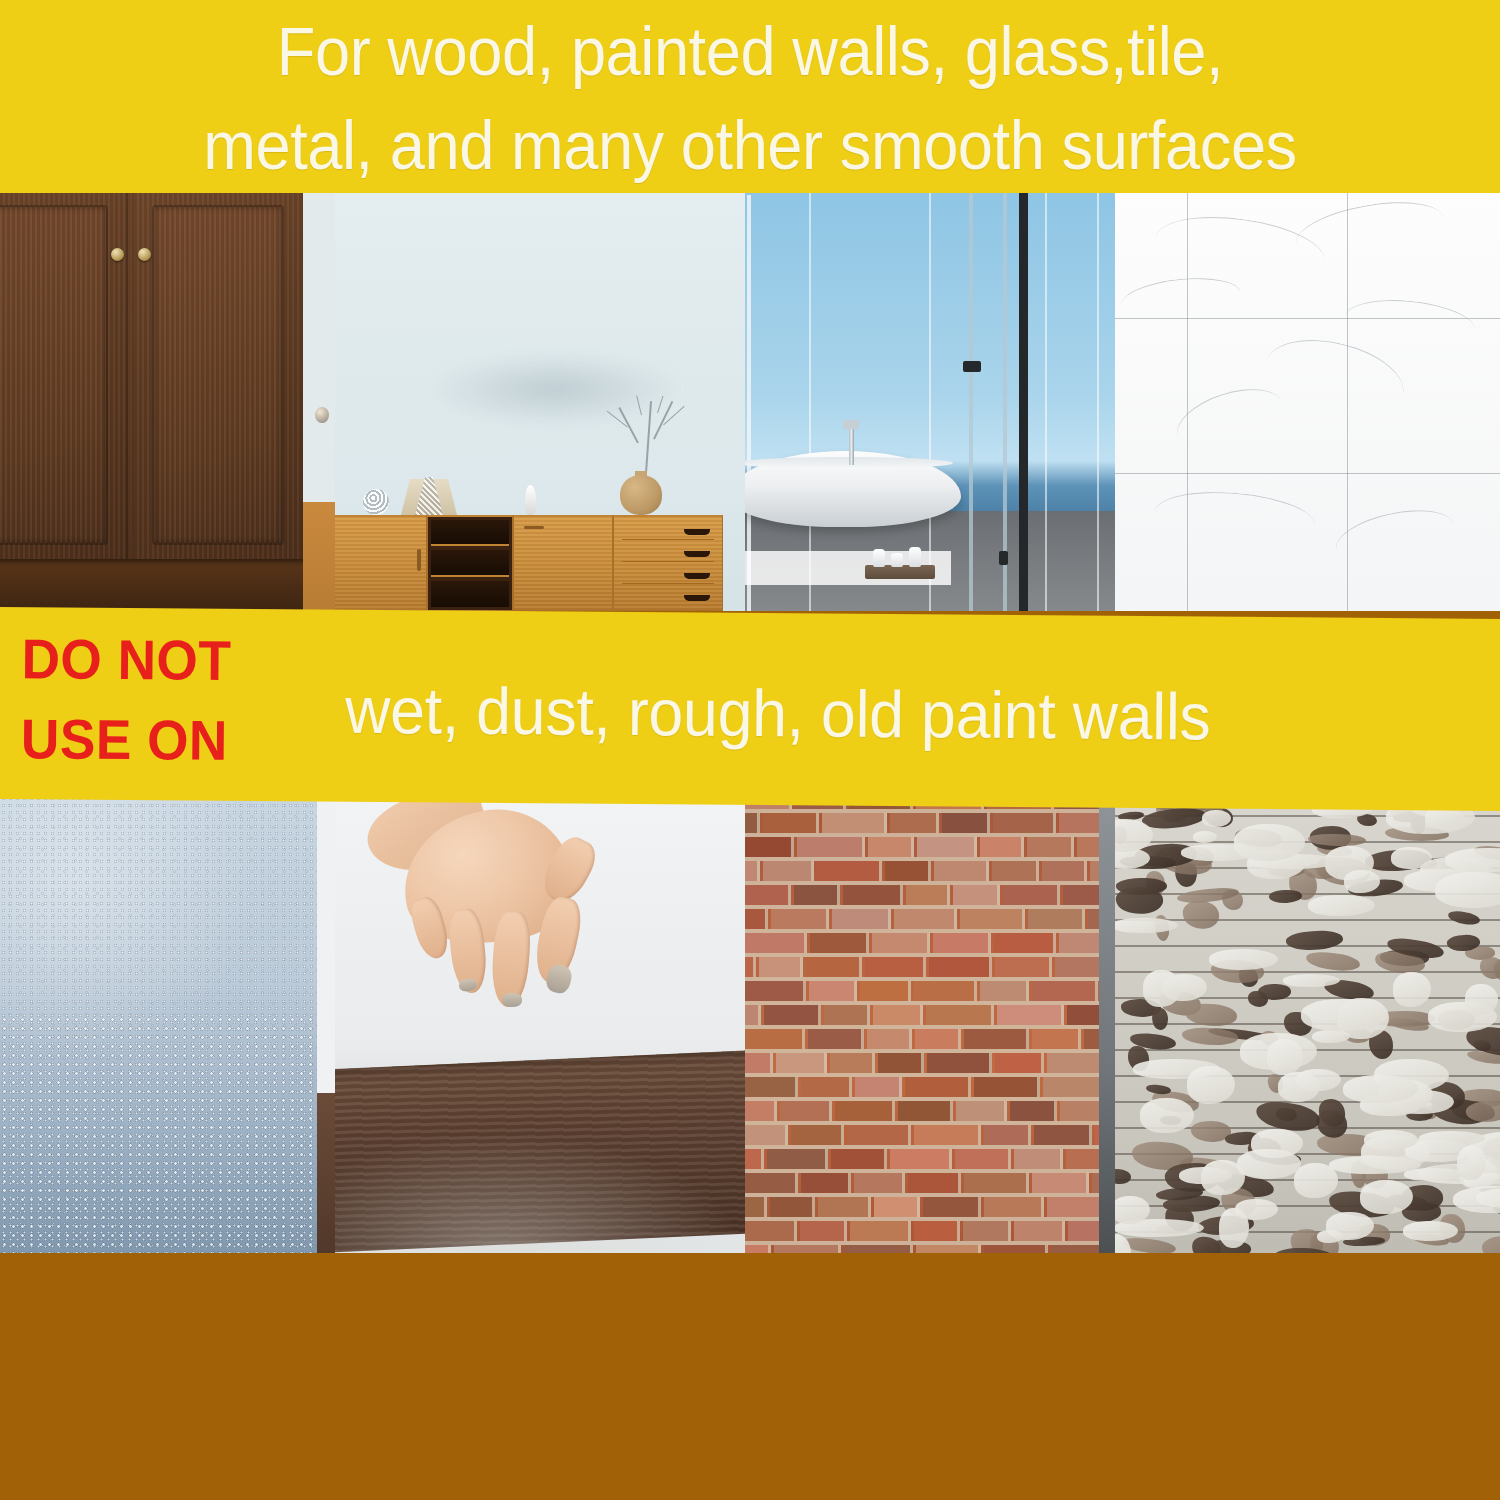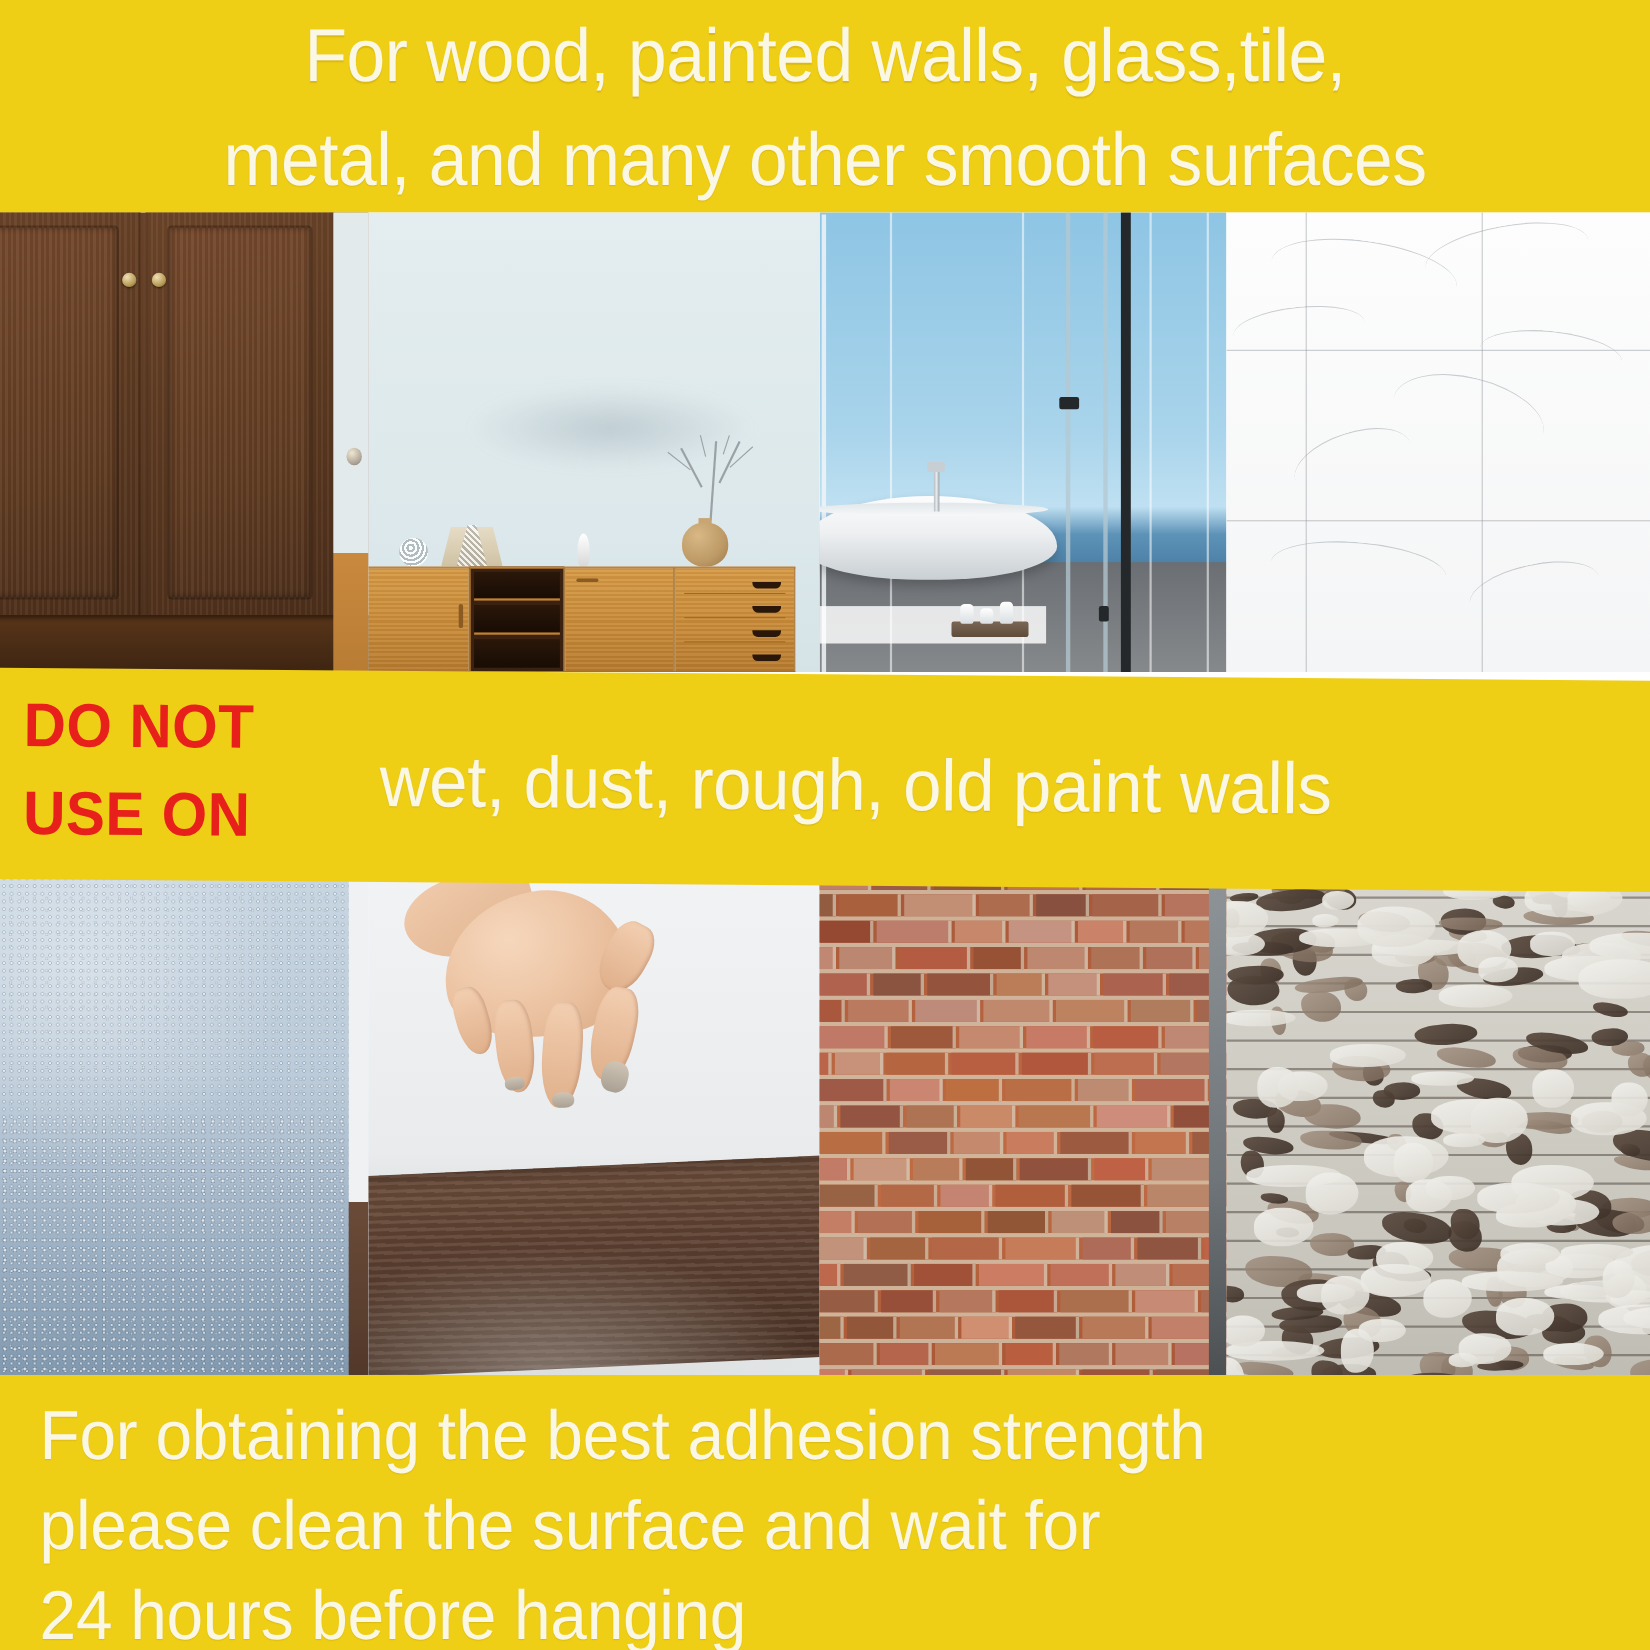--- a/index.html
+++ b/index.html
@@ -5,21 +5,21 @@
   * { margin:0; padding:0; box-sizing:border-box; }
   html, body {
     width:1500px; height:1500px;
     overflow:hidden;
     background:#EFCE16;
     font-family:"Liberation Sans", sans-serif;
   }
   .sheet {
     position:relative;
     width:1500px; height:1500px;
-    background:#ffffff;
+    background:#a16207;
     overflow:hidden;
   }
 
   
   .banner-top {
     position:absolute; left:0; top:0; width:1500px; height:193px;
     background:#EFCE16;
     z-index:30;
     padding:4px 20px 0 20px;
   }
@@ -858,19 +858,14 @@
             <div class="white-splotch" style="left:330px;top:53px;width:90px;height:24px;"></div>
             <div class="white-splotch" style="left:25px;top:303px;width:54px;height:35px;"></div>
             <div class="white-splotch" style="left:288px;top:426px;width:55px;height:20px;"></div>
             <div class="white-splotch" style="left:276px;top:52px;width:41px;height:22px;"></div>
             <div class="white-splotch" style="left:214px;top:361px;width:92px;height:18px;"></div>
           </div>
       </div>
     </div>
   </div>
 
-  <div class="banner-bot">
-    <div class="ln">For obtaining the best adhesion strength</div>
-    <div class="ln">please clean the surface and wait for</div>
-    <div class="ln">24 hours before hanging</div>
-  </div>
 
 </div>
 
 </body></html>

